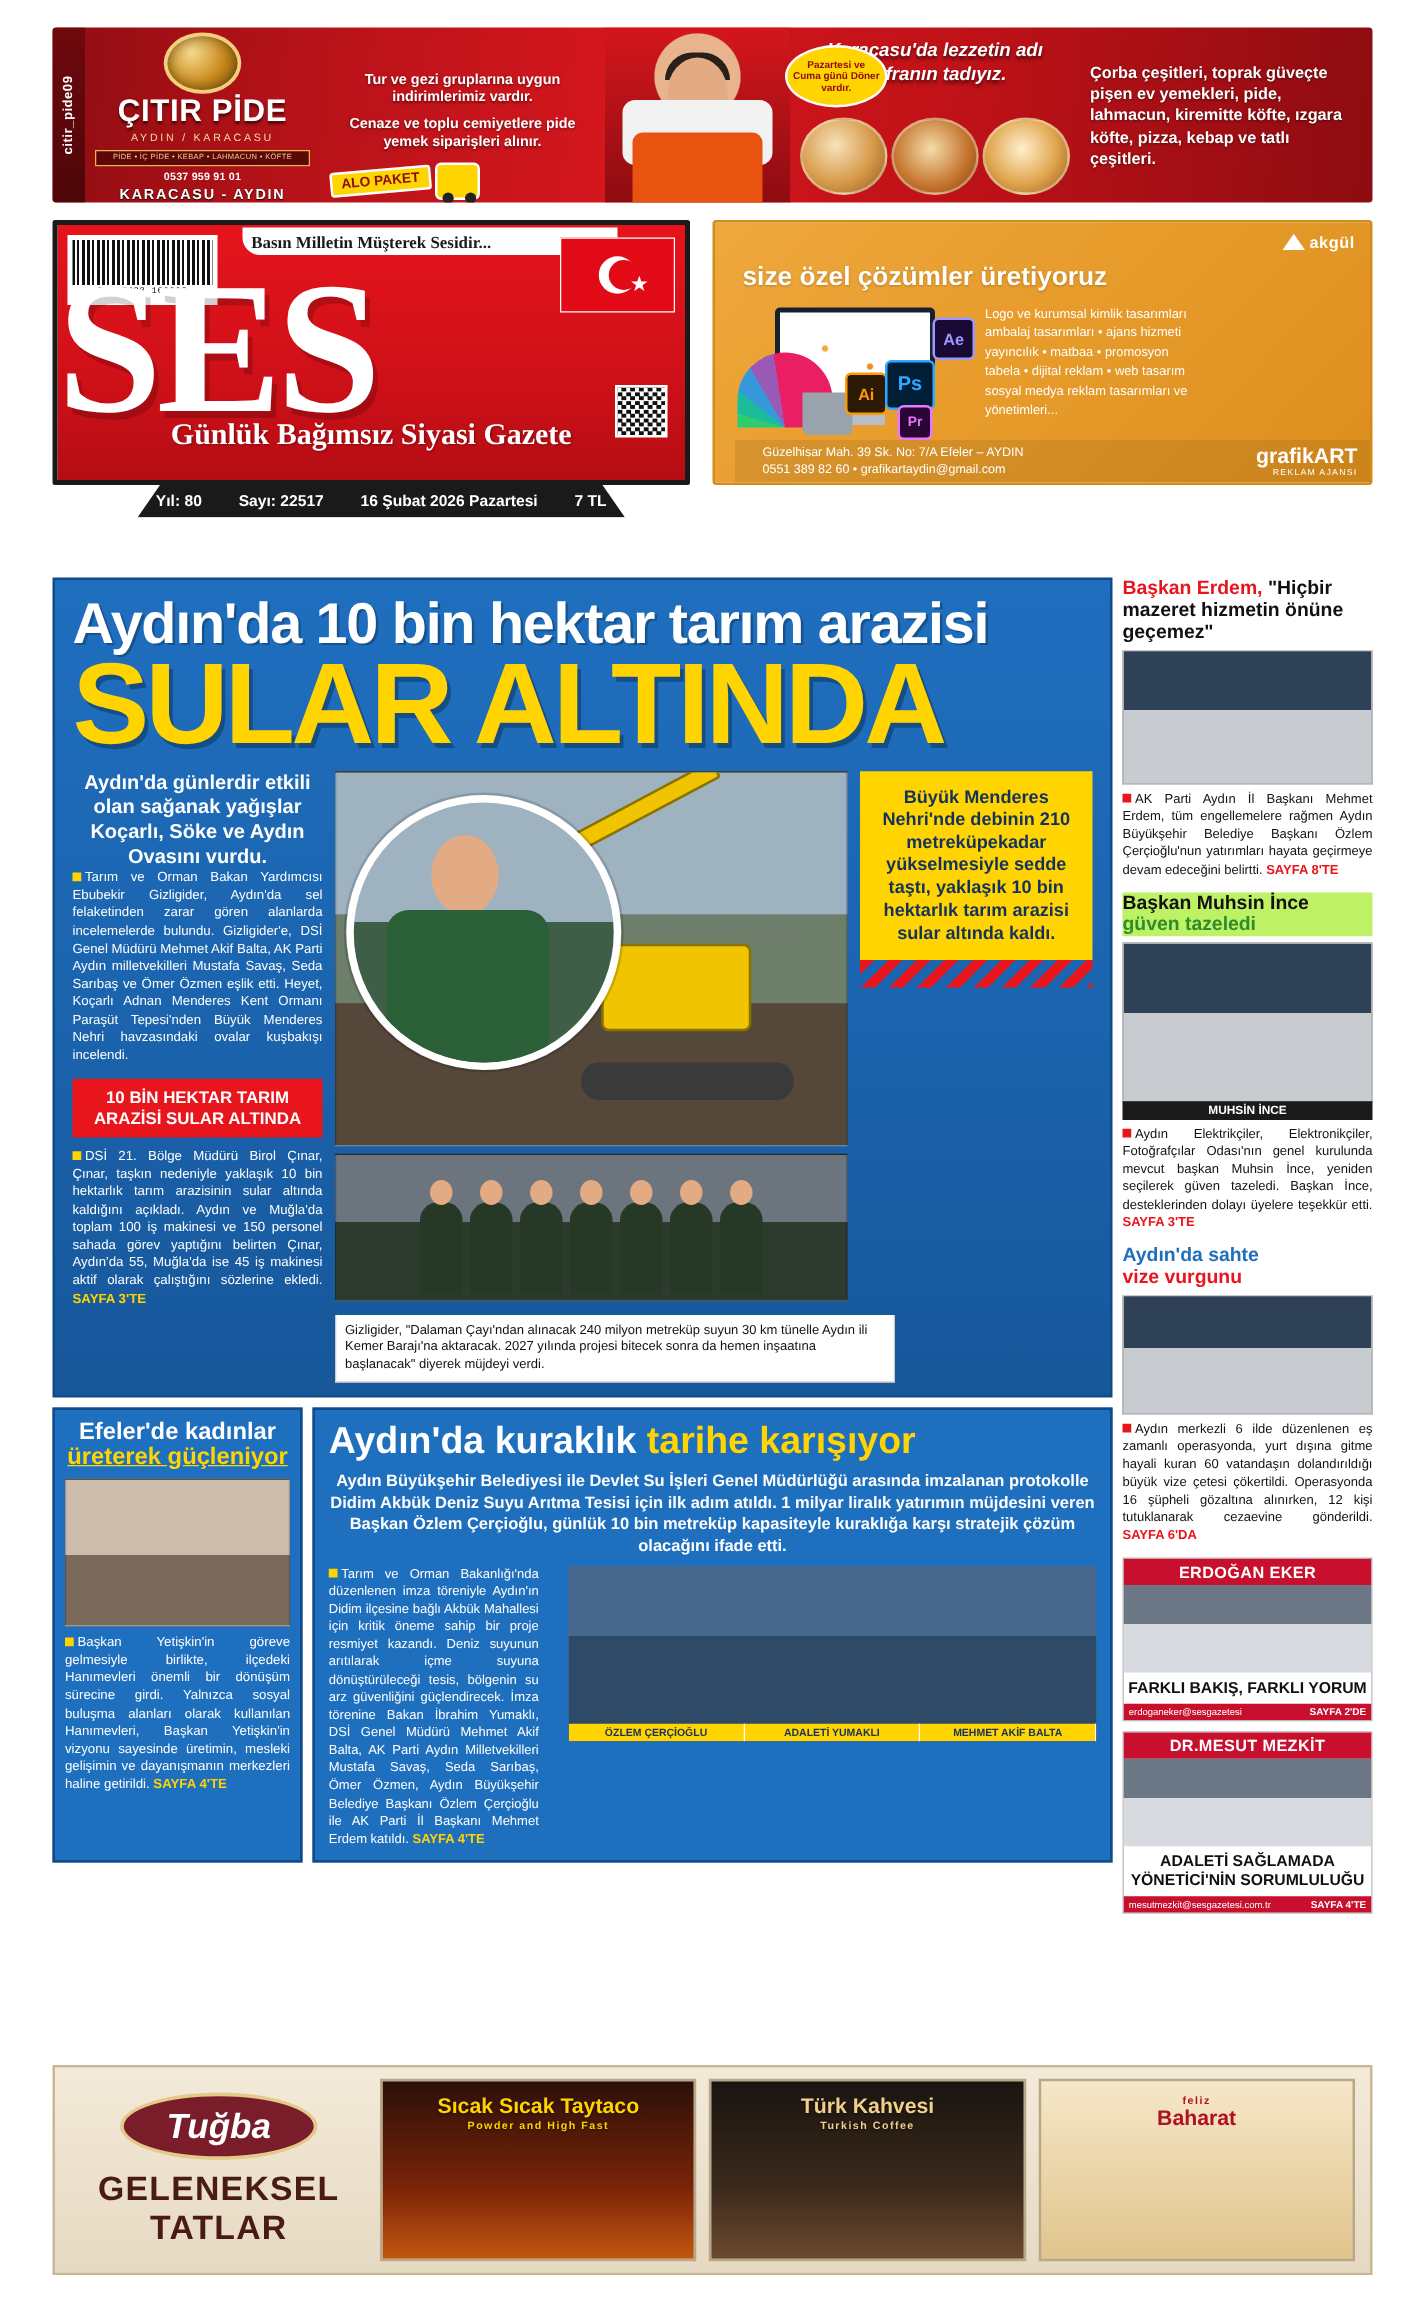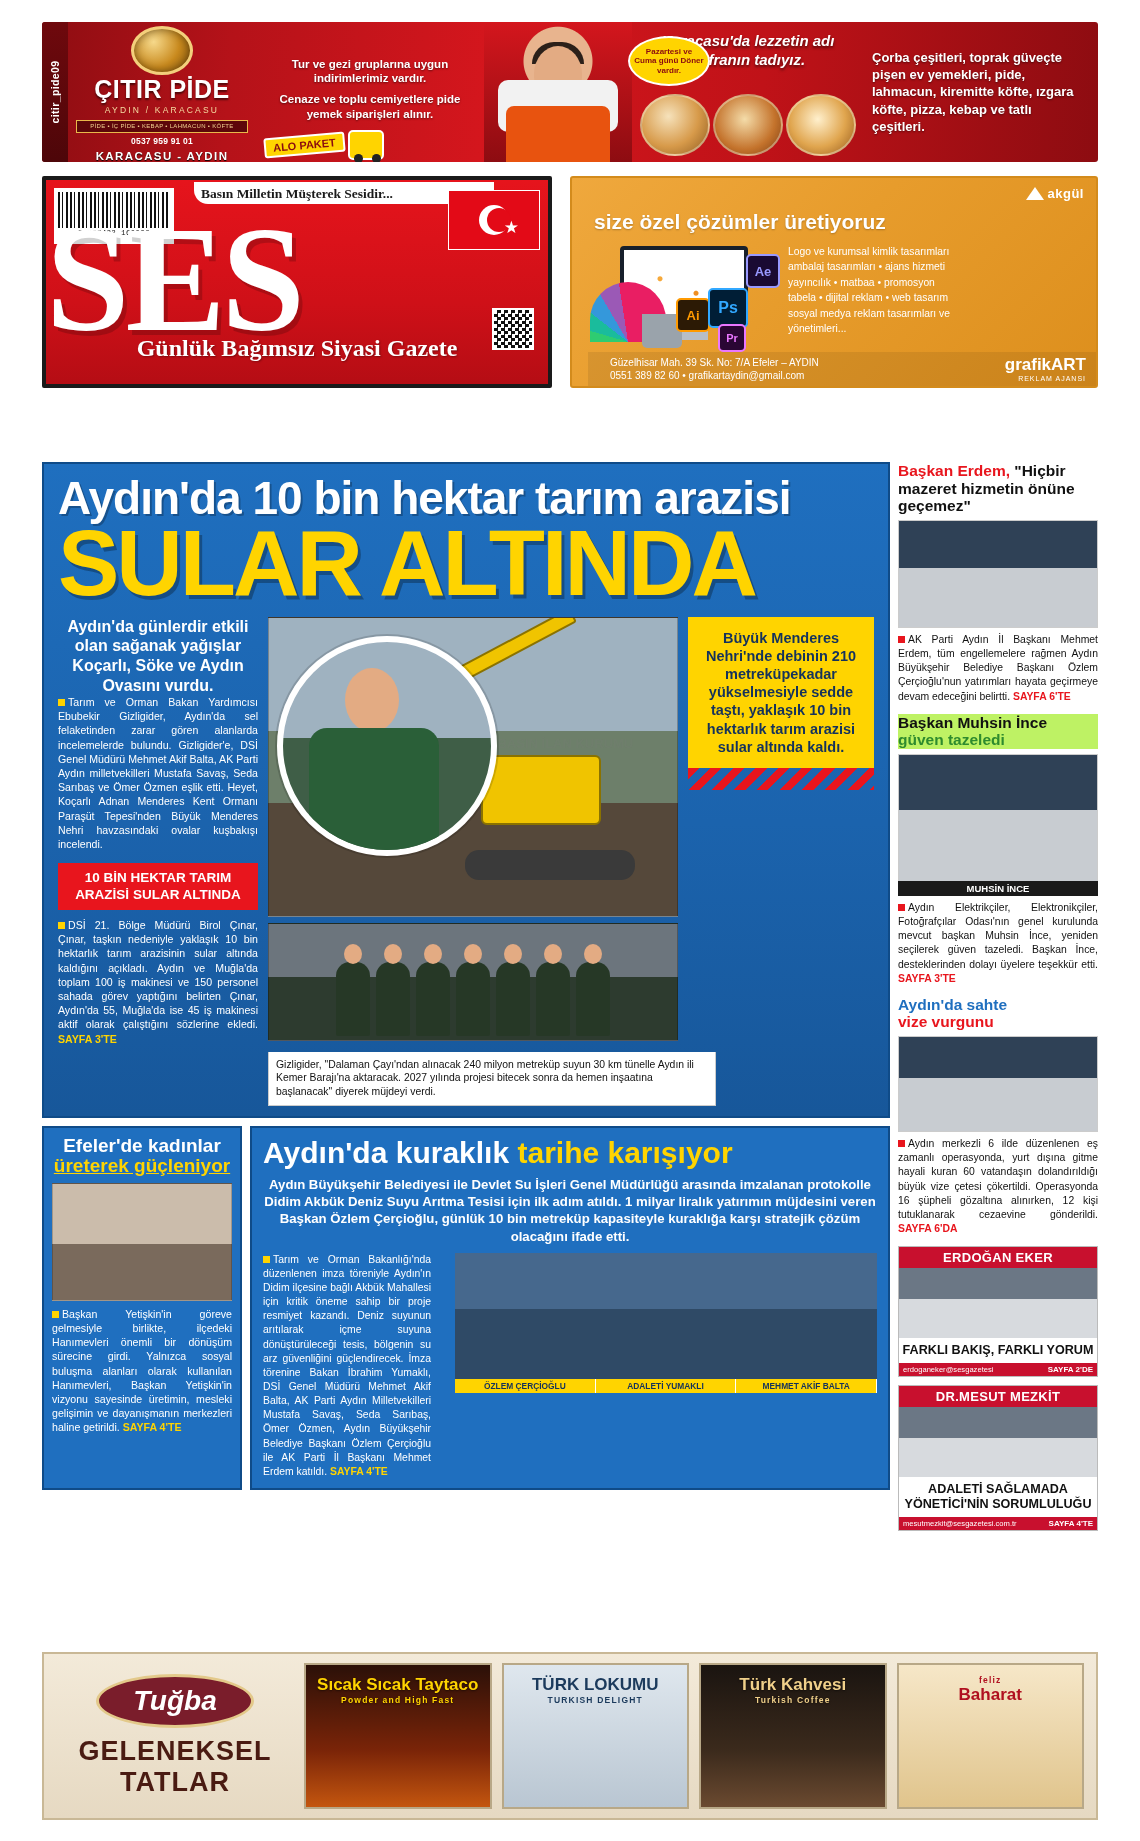--- a/index.html
+++ b/index.html
@@ -378,20 +378,26 @@
         <span>Güzelhisar Mah. 39 Sk. No: 7/A  Efeler – AYDIN</span>
         <span>0551 389 82 60 • grafikartaydin@gmail.com</span>
       </div>
       <div class="grafikart">
         <span>grafikART</span>
         <small>REKLAM AJANSI</small>
       </div>
     </div>
   </div>
 
+  <div class="datebar">
+    <span>Yıl: 80</span>
+    <span>Sayı: 22517</span>
+    <span>16 Şubat 2026 Pazartesi</span>
+    <span>7 TL</span>
+  </div>
 
   <div class="maincol">
 
     <div class="hero">
       <h1>Aydın'da 10 bin hektar tarım arazisi</h1>
       <h2>SULAR ALTINDA</h2>
 
       <div class="hero-body">
         <div class="hb-left">
           <div class="lede">Aydın'da günlerdir etkili olan sağanak yağışlar Koçarlı, Söke ve Aydın Ovasını vurdu.</div>
@@ -475,21 +481,21 @@
   <div class="rightcol">
 
     <div class="rbox">
       <div class="rhead">
         <span class="red">Başkan Erdem,</span>
         <span>"Hiçbir mazeret hizmetin önüne geçemez"</span>
       </div>
       <div class="rphoto"></div>
       <div class="rtext">
         <span class="sq"></span><span>AK Parti Aydın İl Başkanı Mehmet Erdem, tüm engellemelere rağmen Aydın Büyükşehir Belediye Başkanı Özlem Çerçioğlu'nun yatırımları hayata geçirmeye devam edeceğini belirtti.</span>
-        <span class="pagelink">SAYFA 6'TE</span>
+        <span class="pagelink">SAYFA 8'TE</span>
       </div>
     </div>
 
     <div class="rbox">
       <div class="rhead greenhead">
         <span>Başkan Muhsin İnce</span><br>
         <span class="g">güven tazeledi</span>
       </div>
       <div class="rphoto" style="height:128px"></div>
       <div class="namebadge">MUHSİN İNCE</div>
@@ -537,26 +543,20 @@
       <div class="oval">Tuğba</div>
       <div class="t1">GELENEKSEL</div>
       <div class="t2">TATLAR</div>
     </div>
     <div class="prod p1">
       <div class="lbl">
         <span>Sıcak Sıcak Taytaco</span>
         <small>Powder and High Fast</small>
       </div>
     </div>
-    <div class="prod p2">
-      <div class="lbl">
-        <span>TÜRK LOKUMU</span>
-        <small>TURKISH DELIGHT</small>
-      </div>
-    </div>
     <div class="prod p3">
       <div class="lbl">
         <span>Türk Kahvesi</span>
         <small>Turkish Coffee</small>
       </div>
     </div>
     <div class="prod p4">
       <div class="lbl">
         <small>feliz</small>
         <span>Baharat</span>

